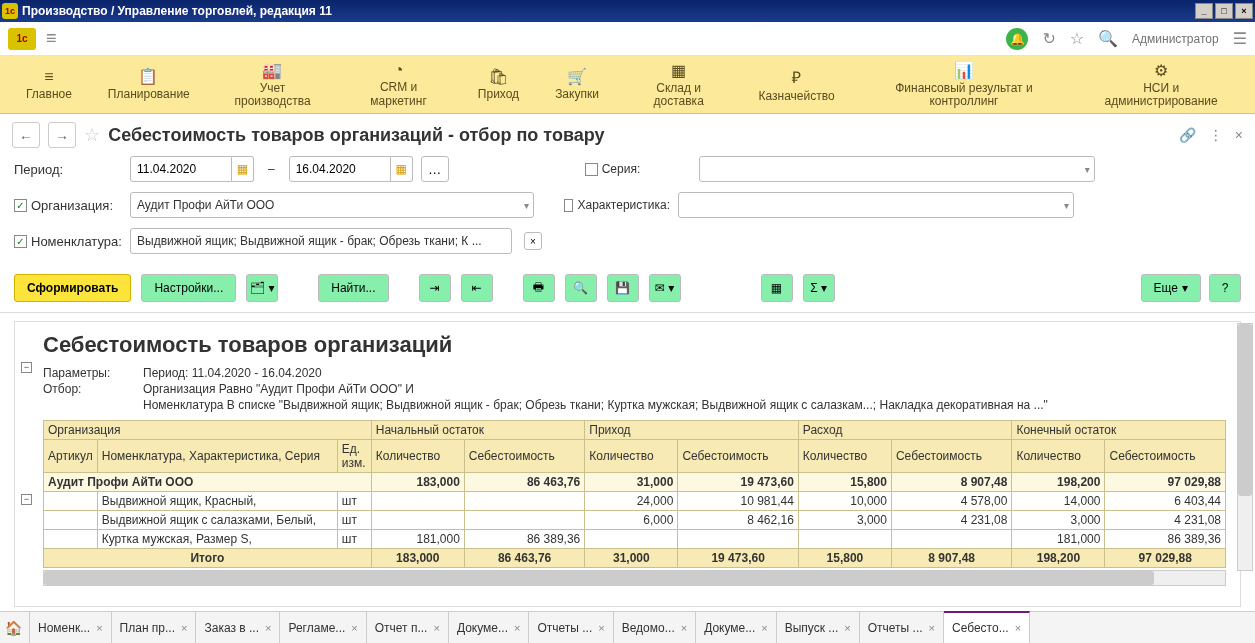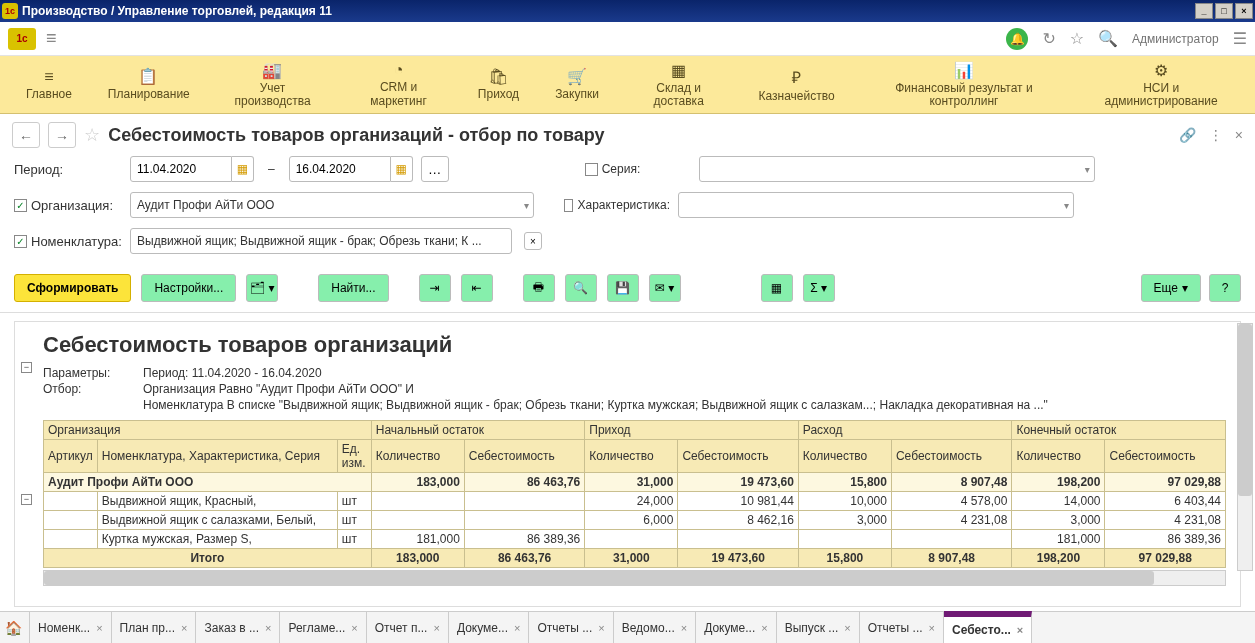--- a/index.html
+++ b/index.html
@@ -79,21 +79,21 @@
   .row-org td { font-weight: bold; background: #fdf8e0;}
   .row-total td { font-weight: bold; background: #f7eab5; text-align: center;}
   .scrollbar-h { height:16px; background:#efefef; border:1px solid #ccc; margin-top:2px; position:relative;}
   .scrollbar-h .thumb {position:absolute; left:0; width:94%; height:100%; background:#ccc; border-radius:3px;}
   .scrollbar-v { position:absolute; right:2px; top:10px; bottom:40px; width:16px; background:#efefef; border:1px solid #ccc;}
   .scrollbar-v .thumb {position:absolute; top:0; height:70%; width:100%; background:#ccc; border-radius:3px;}
   
   
   .bottom-tabs { height: 32px; background: #f4f4f4; border-top: 1px solid #ccc; display: flex; align-items: stretch; }
   .tab { display: flex; align-items: center; padding: 0 8px; border-right: 1px solid #ccc; font-size: 12px; cursor:pointer; gap:6px; max-width:110px; white-space:nowrap; overflow:hidden;}
-  .tab.active { background: #fff; border-top: 6px solid #701a75; margin-top:-1px;font-weight:bold;}
+  .tab.active { background: #fff; border-top: 2px solid #701a75; margin-top:-1px;}
   .tab .x { font-size:11px; color:#888;}
   .home-tab { width: 30px; justify-content:center; font-size:14px; color:#666;}
 </style>
 </head>
 <body>
 
 <div class="titlebar">
   <span class="titlebar-icon">1c</span>
   <span>Производство / Управление торговлей, редакция 11</span>
   <div class="titlebar-controls">

